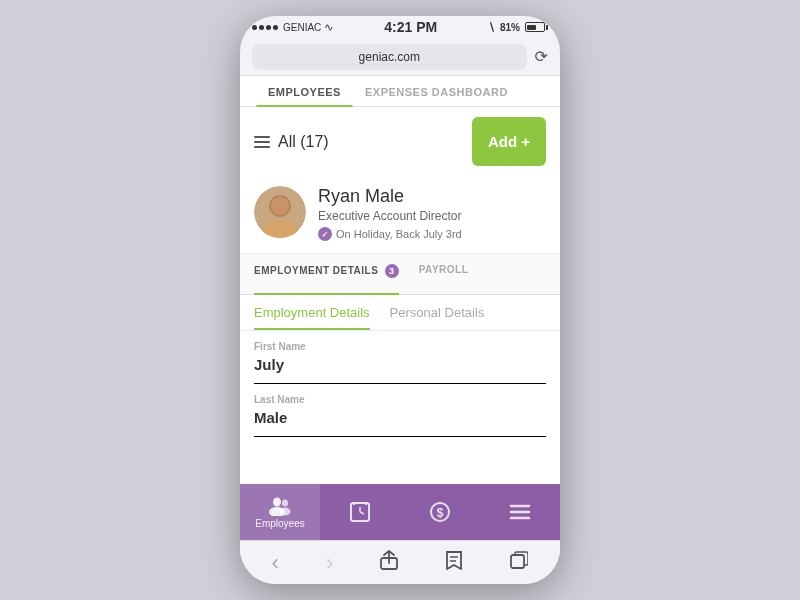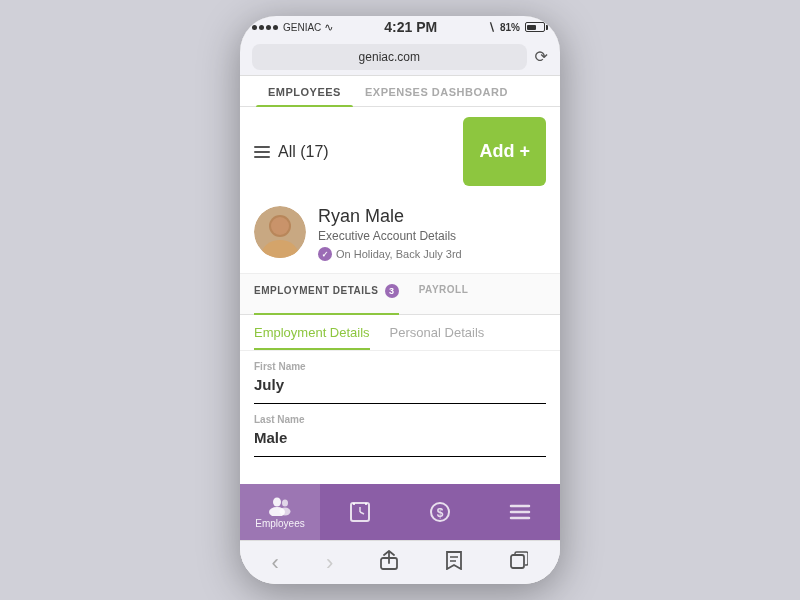--- a/index.html
+++ b/index.html
@@ -190,22 +190,22 @@
       width: 16px;
       height: 2px;
       background: #555;
       border-radius: 1px;
     }
     .add-btn {
       background: #8dc63f;
       color: #fff;
       border: none;
       border-radius: 6px;
-      padding: 24px 16px;
-      font-size: 18px;
+      padding: 16px 16px;
+      font-size: 15px;
       font-weight: 600;
       cursor: pointer;
     }
 
     
     .employee-card {
       display: flex;
       align-items: flex-start;
       padding: 10px 14px 12px;
       gap: 12px;
@@ -461,21 +461,21 @@
       <div class="avatar-svg">
         <svg viewBox="0 0 52 52" width="52" height="52">
           <circle cx="26" cy="26" r="26" fill="#c8a882"></circle>
           <circle cx="26" cy="20" r="11" fill="#b8865a"></circle>
           <ellipse cx="26" cy="48" rx="18" ry="14" fill="#d4a46a"></ellipse>
           <circle cx="26" cy="20" r="9" fill="#c9936a"></circle>
         </svg>
       </div>
       <div class="employee-info">
         <div class="employee-name">Ryan Male</div>
-        <div class="employee-title">Executive Account Details</div>
+        <div class="employee-title">Executive Account Director</div>
         <div class="employee-status">
           <div class="status-icon"></div>
           <span>On Holiday, Back July 3rd</span>
         </div>
       </div>
     </div>
 
     <div class="detail-tabs">
       <div class="detail-tab active">
         <span>EMPLOYMENT DETAILS</span>

